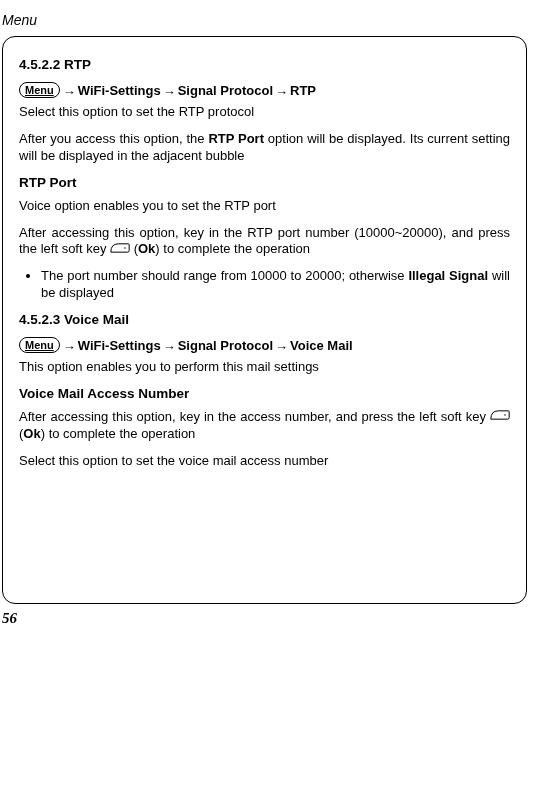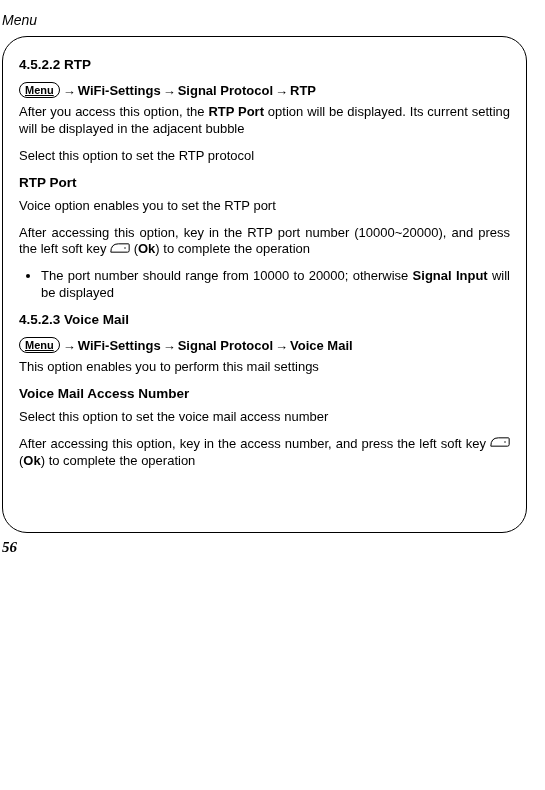--- a/index.html
+++ b/index.html
@@ -19,24 +19,24 @@
     height: 100%;
     position: relative;
   }
   .header {
     font-style: italic;
     font-size: 14px;
     margin-bottom: 8px;
   }
   .frame {
     border: 1.5px solid #000;
-    border-radius: 25px;
+    border-radius: 13px;
     padding: 14px 16px 14px 16px;
     box-sizing: border-box;
-    height: 497px;
+    height: 568px;
     overflow: hidden;
   }
   .sec-heading {
     font-weight: bold;
     margin: 6px 0 10px 0;
     font-size: 13.5px;
   }
   .breadcrumb {
     display: flex;
     align-items: center;
@@ -111,66 +111,66 @@
     <div class="breadcrumb">
       <span class="menu-pill">Menu</span>
       <span class="arrow">→</span>
       <span>WiFi-Settings</span>
       <span class="arrow">→</span>
       <span>Signal Protocol</span>
       <span class="arrow">→</span>
       <span>RTP</span>
     </div>
 
+    <div class="para">Select this option to set the RTP protocol</div>
+
     <div class="para">
       <span>After you access this option, the </span><span class="b">RTP Port</span><span> option will be displayed. Its current setting will be displayed in the adjacent bubble</span>
     </div>
-
-    <div class="para">Select this option to set the RTP protocol</div>
 
     <div class="subheading">RTP Port</div>
 
     <div class="para">Voice option enables you to set the RTP port</div>
 
     <div class="para">
       <span>After accessing this option, key in the RTP port number (10000~20000), and press the left soft key </span><span class="softkey-icon"><svg viewBox="0 0 24 14">
             <path d="M1 12 Q1 2 10 2 L22 2 Q23 2 23 3 L23 10 Q23 12 21 12 Z" fill="none" stroke="#000" stroke-width="1.2"></path>
             <circle cx="18" cy="7" r="0.9" fill="#000"></circle>
           </svg></span><span> (</span><span class="b">Ok</span><span>) to complete the operation</span>
     </div>
 
     <ul class="bullets">
       <li>
-        <span>The port number should range from 10000 to 20000; otherwise </span><span class="b">Signal Input</span><span> will be displayed</span>
+        <span>The port number should range from 10000 to 20000; otherwise </span><span class="b">Illegal Signal</span><span> will be displayed</span>
       </li>
     </ul>
 
     <div class="sec-heading">4.5.2.3 Voice Mail</div>
 
     <div class="breadcrumb">
       <span class="menu-pill">Menu</span>
       <span class="arrow">→</span>
       <span>WiFi-Settings</span>
       <span class="arrow">→</span>
       <span>Signal Protocol</span>
       <span class="arrow">→</span>
       <span>Voice Mail</span>
     </div>
 
     <div class="para">This option enables you to perform this mail settings</div>
 
 
     <div class="subheading">Voice Mail Access Number</div>
 
-    <div class="para">Select this option to set the voice mail access number</div>
-
     <div class="para">
       <span>After accessing this option, key in the access number, and press the left soft key </span><span class="softkey-icon"><svg viewBox="0 0 24 14">
             <path d="M1 12 Q1 2 10 2 L22 2 Q23 2 23 3 L23 10 Q23 12 21 12 Z" fill="none" stroke="#000" stroke-width="1.2"></path>
             <circle cx="18" cy="7" r="0.9" fill="#000"></circle>
           </svg></span><span> (</span><span class="b">Ok</span><span>) to complete the operation</span>
     </div>
+
+    <div class="para">Select this option to set the voice mail access number</div>
 
 
   </div>
 
   <div class="pagenum">56</div>
 </div>
 
 </body></html>

